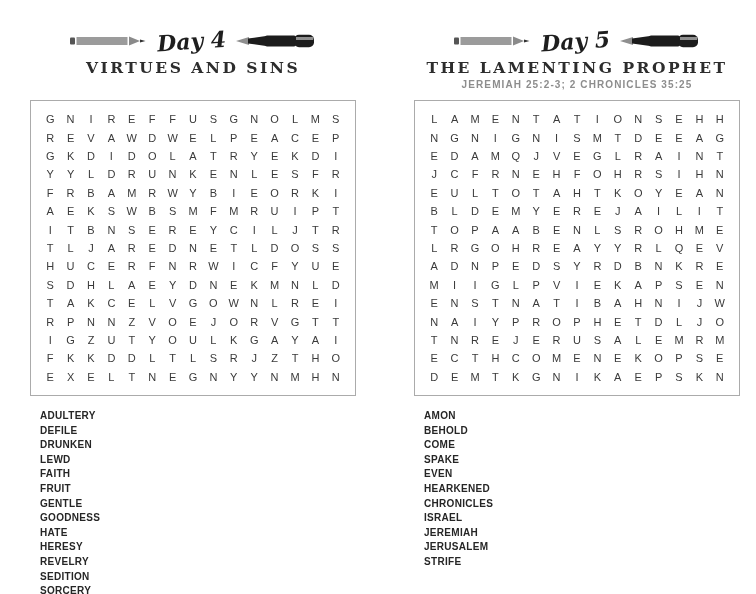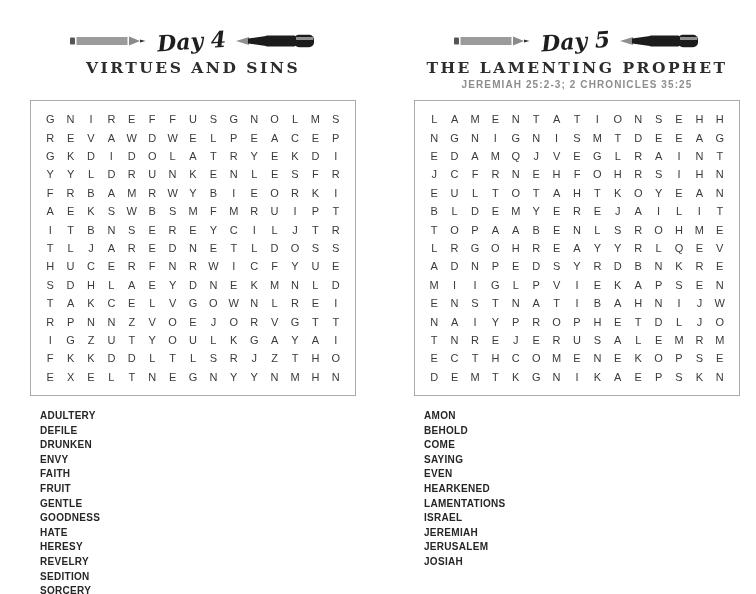--- a/index.html
+++ b/index.html
@@ -282,21 +282,21 @@
         <span class="cell">N</span>
         <span class="cell">M</span>
         <span class="cell">H</span>
         <span class="cell">N</span>
       </div>
     <div class="wordlist">
         <ul class="wcol">
           <li>ADULTERY</li>
           <li>DEFILE</li>
           <li>DRUNKEN</li>
-          <li>ENVY</li>
+          <li>LEWD</li>
           <li>FAITH</li>
           <li>FRUIT</li>
           <li>GENTLE</li>
           <li>GOODNESS</li>
           <li>HATE</li>
           <li>HERESY</li>
         </ul>
         <ul class="wcol">
           <li>REVELRY</li>
           <li>SEDITION</li>
@@ -555,25 +555,25 @@
         <span class="cell">P</span>
         <span class="cell">S</span>
         <span class="cell">K</span>
         <span class="cell">N</span>
       </div>
     <div class="wordlist">
         <ul class="wcol">
           <li>AMON</li>
           <li>BEHOLD</li>
           <li>COME</li>
-          <li>SAYING</li>
+          <li>SPAKE</li>
           <li>EVEN</li>
           <li>HEARKENED</li>
-          <li>LAMENTATIONS</li>
+          <li>CHRONICLES</li>
           <li>ISRAEL</li>
           <li>JEREMIAH</li>
           <li>JERUSALEM</li>
-          <li>JOSIAH</li>
+          <li>STRIFE</li>
         </ul>
       </div>
   </section>
 
 </div>
 
 </body></html>

